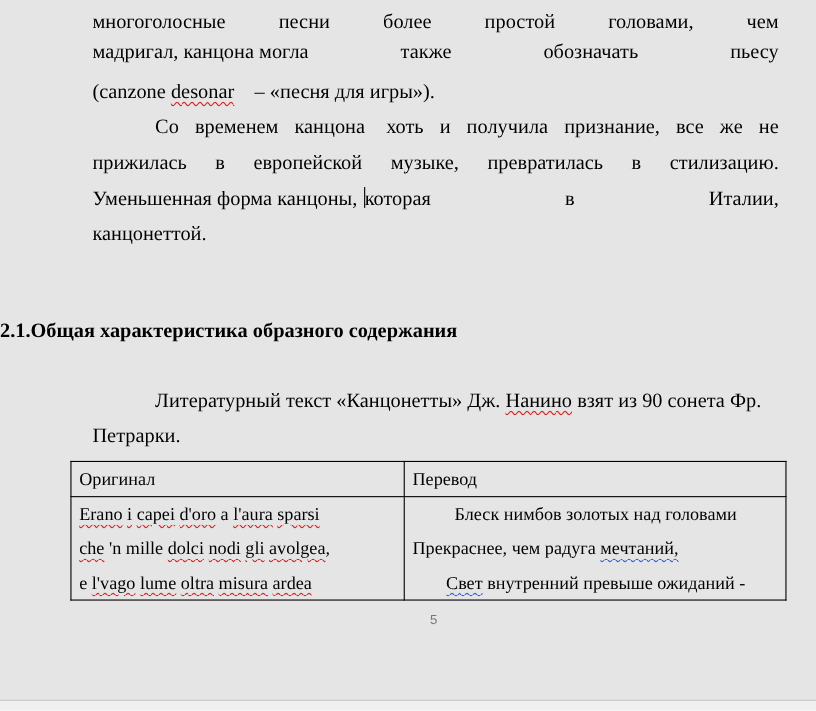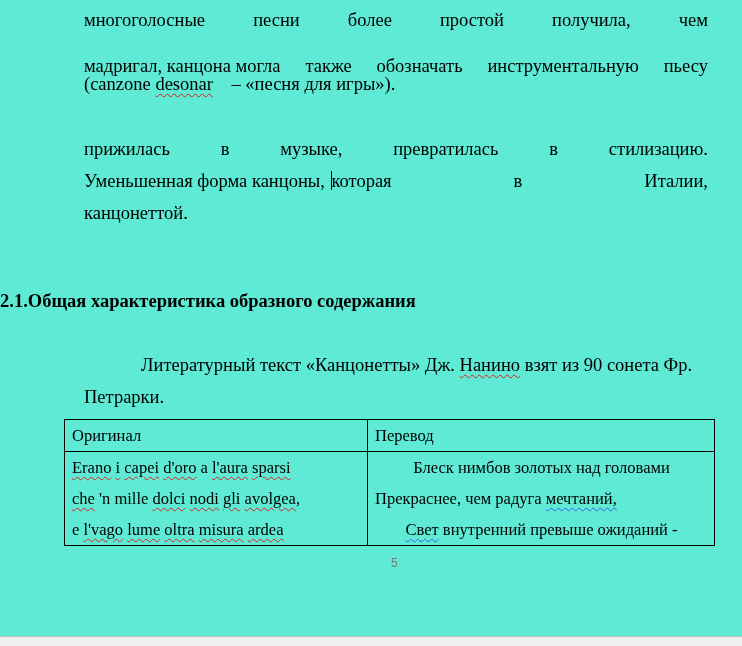--- a/index.html
+++ b/index.html
@@ -13,21 +13,21 @@
     body {
       position: relative;
       font-family: "Liberation Serif", "DejaVu Serif", serif;
       color: #000;
     }
     .page {
       position: absolute;
       left: 0; top: 0;
       width: 742px;
       height: 636px;
-      background: #5eead4;
+      background: #e5e5e5;
     }
     .line {
       position: absolute;
       left: 84px;
       width: 624px;
       font-size: 18.5px;
       line-height: 22px;
       white-space: nowrap;
     }
     .justify {
@@ -105,35 +105,47 @@
 </head>
 <body>
 
 <div class="page">
 
   <div class="line justify" style="top:9px;">
     <span>многоголосные</span>
     <span>песни</span>
     <span>более</span>
     <span>простой</span>
-    <span>получила,</span>
+    <span>головами,</span>
     <span>чем</span>
   </div>
-  <div class="line justify" style="top:55px;">
+  <div class="line justify" style="top:37px;">
     <span>мадригал, канцона могла</span>
     <span>также</span>
     <span>обозначать</span>
-    <span>инструментальную</span>
     <span>пьесу</span>
   </div>
   <div class="line" style="top:73px; white-space:pre;"><span>(canzone </span><span class="spell">desonar</span><span>    – «песня для игры»).</span></div>
 
+  <div class="line justify" style="top:105px; left:141px; width:567px;">
+    <span>Со</span>
+    <span>временем</span>
+    <span>канцона</span>
+    <span style="white-space:pre;"> хоть</span>
+    <span>и</span>
+    <span>получила</span>
+    <span>признание,</span>
+    <span>все</span>
+    <span>же</span>
+    <span>не</span>
+  </div>
   <div class="line justify" style="top:138px;">
     <span>прижилась</span>
     <span>в</span>
+    <span>европейской</span>
     <span>музыке,</span>
     <span>превратилась</span>
     <span>в</span>
     <span>стилизацию.</span>
   </div>
   <div class="line justify" style="top:170px;gap:27px;">
     <span style="white-space:pre;"><span>Уменьшенная форма канцоны, </span><span class="cursor"></span><span>которая</span></span>
     <span>в</span>
     <span>Италии,</span>
   </div>

